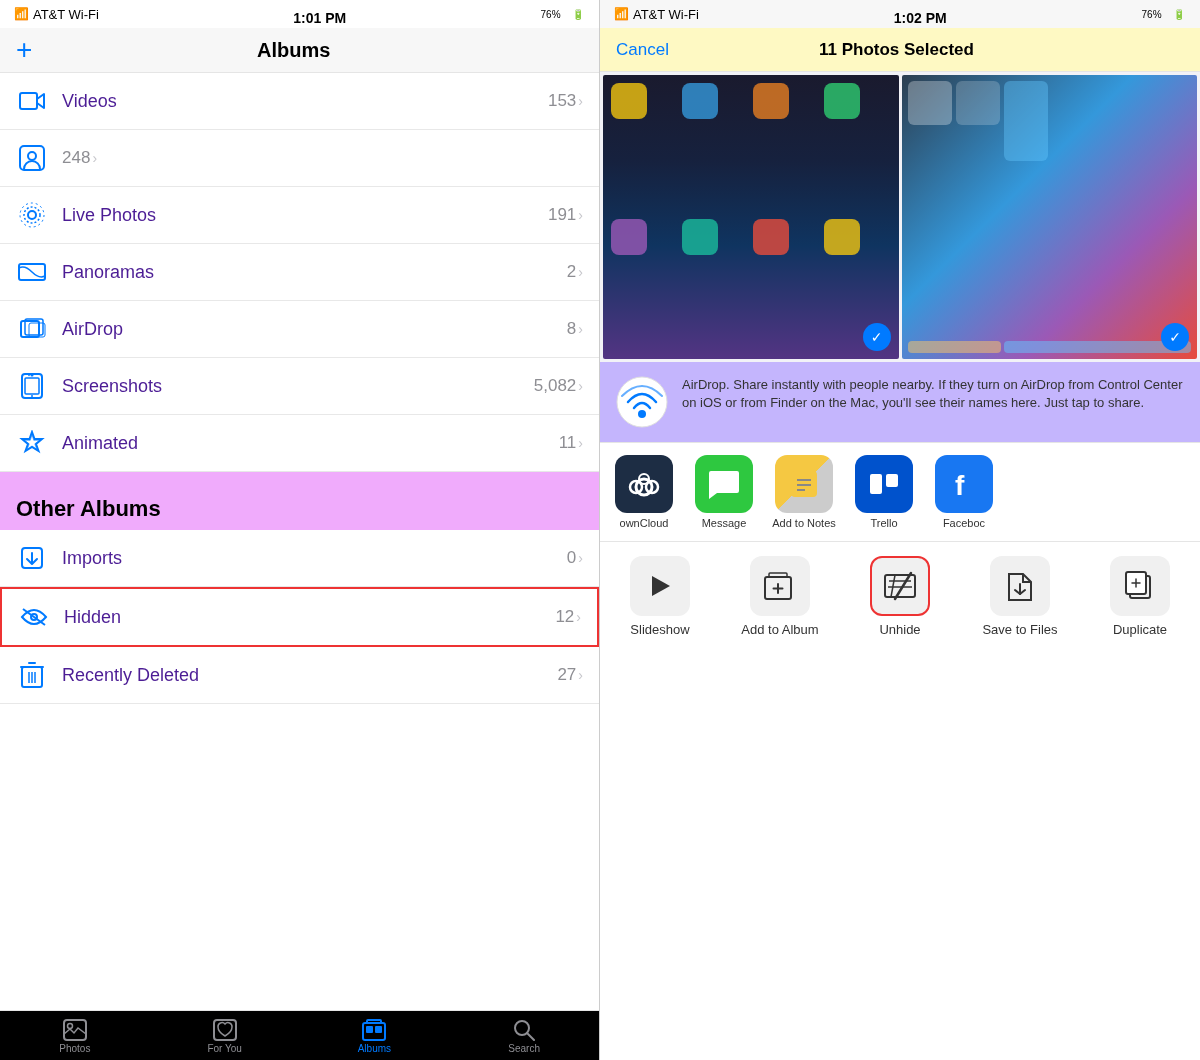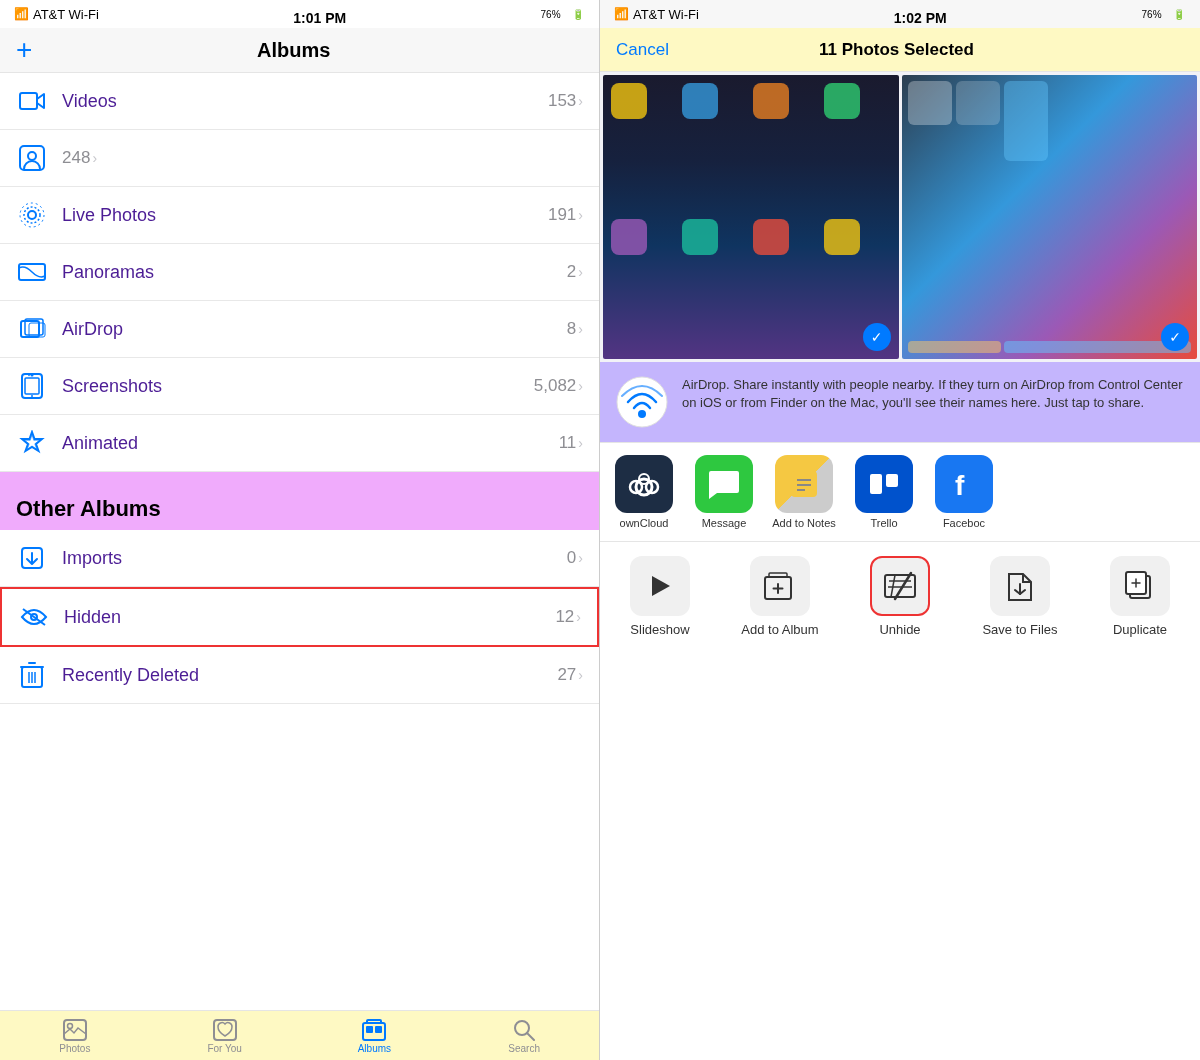--- a/index.html
+++ b/index.html
@@ -106,21 +106,21 @@
     }
 
     .hidden-item-highlight {
       border: 2px solid #e33;
     }
 
     
     .tab-bar-left {
       display: flex;
       border-top: 1px solid #e5e5e5;
-      background: #fef9c3;
+      background: #000000;
       padding: 6px 0 4px 0;
     }
     .tab-item {
       flex: 1;
       display: flex;
       flex-direction: column;
       align-items: center;
       gap: 2px;
       cursor: pointer;
       padding: 2px 0;

